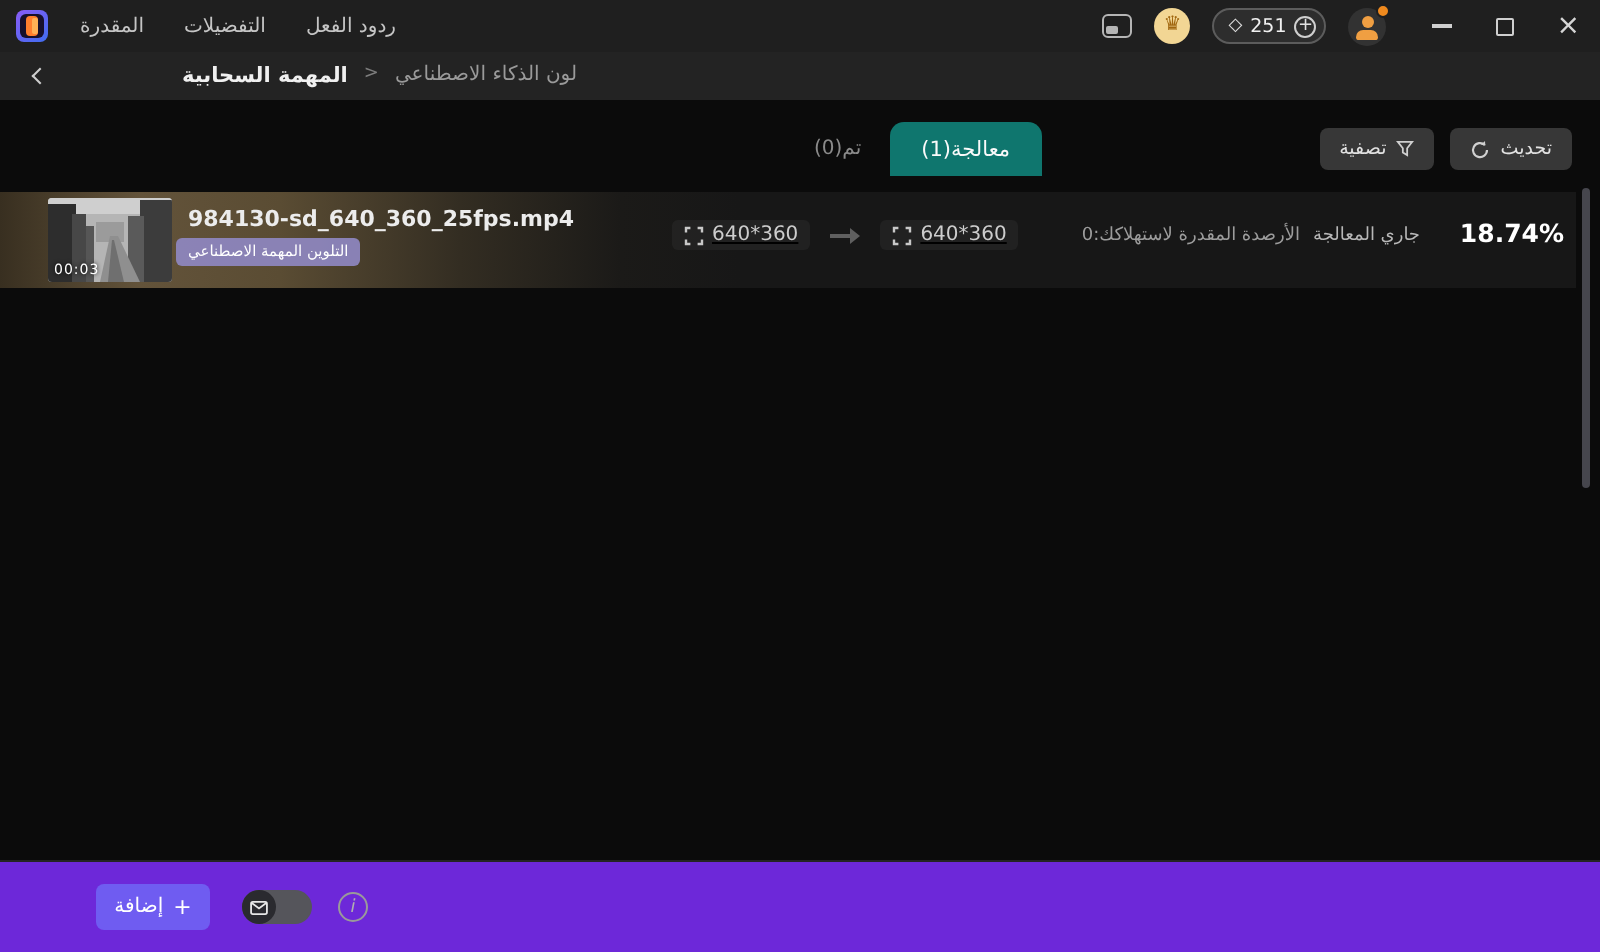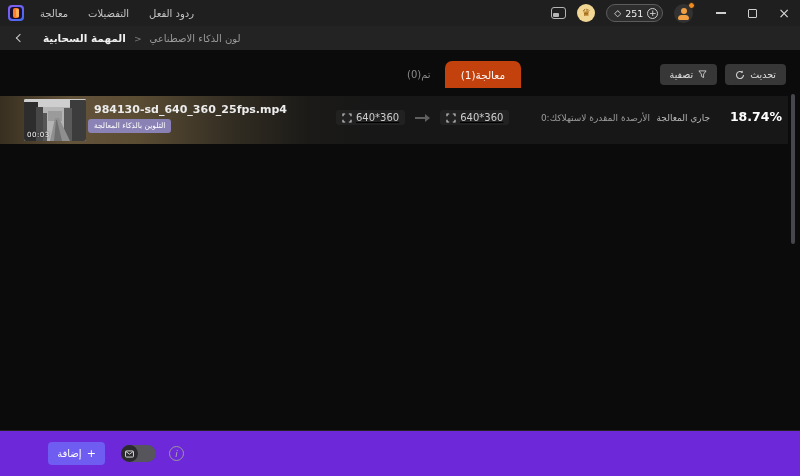--- a/index.html
+++ b/index.html
@@ -36,31 +36,31 @@
   .win-min { width:11px; height:18px; display:flex; align-items:center; }
   .win-min i { display:block; width:10px; height:1.2px; background:#cfcfcf; }
   .win-max { width:9px; height:9px; border:1.2px solid #cfcfcf; border-radius:1px; }
   .win-close { color:#d5d5d5; font-size:14px; line-height:1; }
 
   
   .crumbbar { height:24px; background:#232323; display:flex; align-items:center; padding-left:13px; gap:16px; }
   .back-btn { width:14px; height:14px; display:flex; align-items:center; justify-content:center; }
   .back-btn i { display:block; width:6px; height:6px; border-left:1.6px solid #cfcfcf; border-bottom:1.6px solid #cfcfcf;
                 transform:rotate(45deg); }
-  .crumbs { display:flex; align-items:flex-end; gap:8px; }
+  .crumbs { display:flex; align-items:flex-start; gap:8px;margin-left:48px; }
   .crumb-parent { font-size:10.5px; font-weight:bold; color:#f0f0f0; direction:rtl; }
   .crumb-sep { font-size:9px; color:#7d7d7d; }
   .crumb-current { font-size:10px; color:#9a9a9a; direction:rtl; }
 
   
   .content { position:relative; height:380px; background:#0b0b0b; }
 
   .tabs { position:absolute; left:393px; top:11px; height:27px; display:flex; align-items:center; }
   .tab-done { font-size:10px; color:#8a8a8a; padding:0 14px; direction:rtl; }
-  .tab-active { height:27px; background:#c2410c; border-radius:7px 7px 0 0; display:flex; align-items:center;
+  .tab-active { height:27px; background:#0f766e; border-radius:7px 7px 0 0; display:flex; align-items:center;
                 padding:0 16px; font-size:10.5px; color:#fafafa; direction:rtl; }
 
   .toolbar { position:absolute; right:14px; top:14px; display:flex; gap:8px;align-items:flex-end; }
   .tool-btn { height:21px; background:#373737; border-radius:4px; display:flex; align-items:center; gap:5px;
               padding:0 10px; font-size:9.5px; color:#e2e2e2; }
   .tool-btn span { direction:rtl; }
 
   
   .task-row { position:absolute; left:0; right:12px; top:46px; height:48px;
       background:linear-gradient(90deg,#382f20 0px,#63533a 70px,#5a4c33 140px,#332d22 230px,#1b1a18 310px,#171717 370px,#171717 100%); }
@@ -93,21 +93,21 @@
 </head>
 <body>
 
 <div class="titlebar">
   <div class="logo">
     <div class="inner"></div>
       <div class="blob"></div>
       <div class="blob2"></div>
   </div>
   <div class="menu">
-    <span class="menu-item">معالجة</span>
+    <span class="menu-item">المقدرة</span>
     <span class="menu-item">التفضيلات</span>
     <span class="menu-item">ردود الفعل</span>
   </div>
   <div class="tb-spacer"></div>
   <div class="tb-right">
     <div class="pip-icon">
         <div class="mini"></div>
       </div>
     <div class="vip">
         <span>♛</span>
@@ -176,21 +176,21 @@
         <rect x="46" y="1" width="16" height="41" fill="#3c3c3c"></rect>
         <rect x="40" y="9" width="8" height="33" fill="#5a5a5a"></rect>
         <rect x="24" y="12" width="14" height="10" fill="#9b9b9b"></rect>
         <polygon points="26,42 31,19 35,19 46,42" fill="#8f8f8f"></polygon>
         <polygon points="30,42 32,21 33,21 38,42" fill="#6f6f6f"></polygon>
         <rect x="19" y="14" width="4" height="28" fill="#565656"></rect>
       </svg>
       <span class="duration">00:03</span>
     </div>
     <span class="filename">984130-sd_640_360_25fps.mp4</span>
-    <span class="feature-badge">التلوين بالذكاء المعالجة</span>
+    <span class="feature-badge">التلوين المهمة الاصطناعي</span>
 
     <div class="res-group">
       <div class="res-chip">
         <svg width="10" height="10" viewBox="0 0 10 10">
           <path d="M1 3.2V1h2.2 M6.8 1H9v2.2 M9 6.8V9H6.8 M3.2 9H1V6.8" fill="none" stroke="#c8c8c8" stroke-width="1.2"></path>
         </svg>
         <b>640*360</b>
       </div>
       <svg width="17" height="10" viewBox="0 0 17 10">
         <rect x="1" y="4" width="10" height="2" fill="#5f5f5f"></rect>

